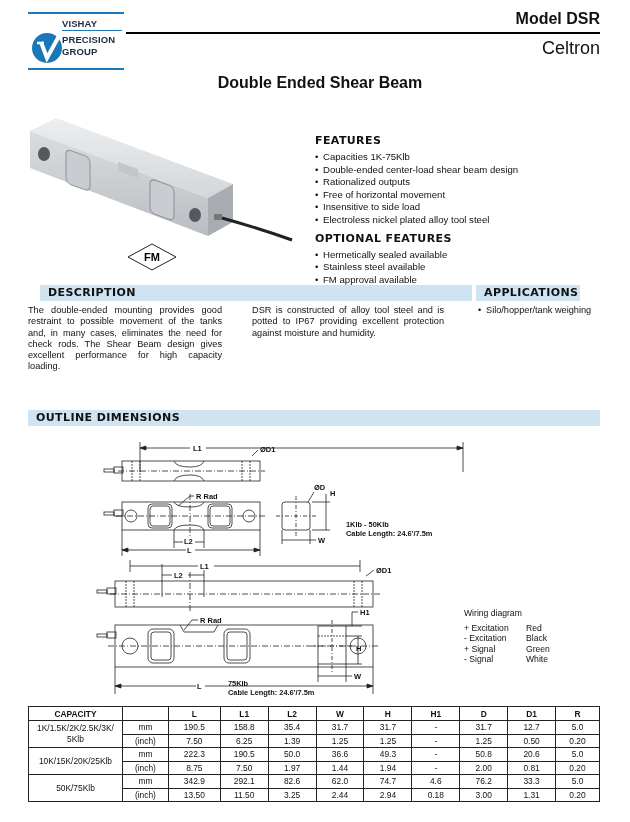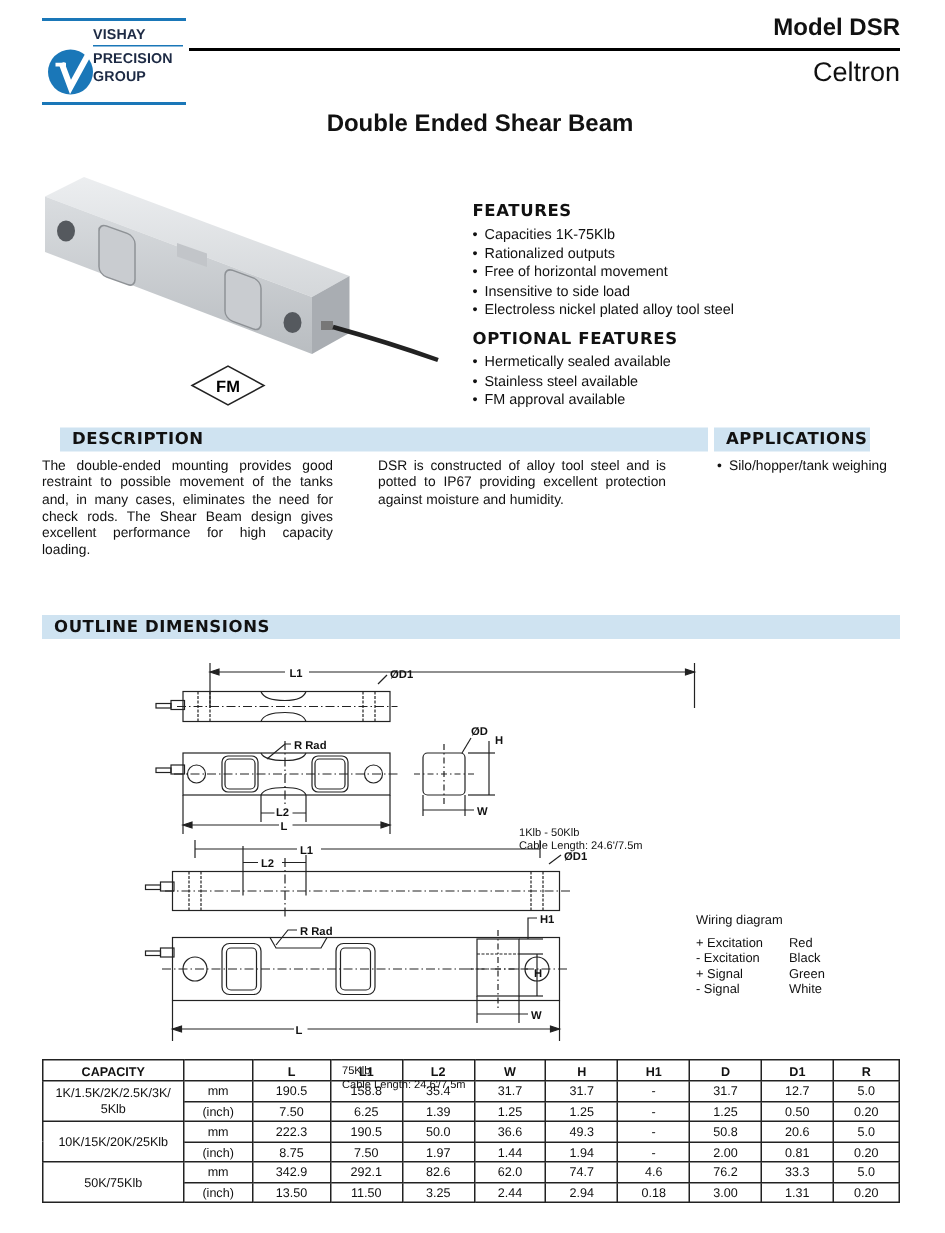--- a/index.html
+++ b/index.html
@@ -47,21 +47,21 @@
   .app-list { left: 478px; top: 305px; width: 120px; font-size: 9.2px; line-height: 11.3px; }
   .app-list li { list-style: none; position: relative; padding-left: 8px; }
   .app-list li::before { content: "•"; position: absolute; left: 0; }
 
   .outline-bar { left: 28px; top: 410px; width: 572px; }
 
   
   .drawing { left: 90px; top: 432px; width: 520px; height: 268px; }
   .dlabel { font-size: 7.5px; font-weight: bold; fill: #111; font-family: "Liberation Sans", sans-serif; }
 
-  .cap-note { font-size: 7.4px; font-weight: normal; line-height: 9px; margin-top: 30px; }
+  .cap-note { font-size: 7.4px; font-weight: bold; line-height: 9px; }
   .note1 { left: 346px; top: 520px; }
   .note2 { left: 228px; top: 679px; }
 
   .wiring { left: 464px; top: 608px; font-size: 8.6px; line-height: 10.6px; }
   .wiring .wt { margin-bottom: 4px; }
   .wiring .row { display: flex; }
   .wiring .row span:first-child { width: 62px; }
 
   
   .spec { left: 28px; top: 706px; width: 572px; border-collapse: collapse; font-size: 8.4px; }
@@ -122,20 +122,21 @@
   <g>
     <polygon points="100,141 124,128 148,141 124,154" fill="#fff" stroke="#222" stroke-width="1"></polygon>
     <text x="124" y="145" text-anchor="middle" font-size="11" font-weight="bold" font-family="Liberation Sans, sans-serif">FM</text>
   </g>
 </svg>
 
 <div class="abs features">
   <div class="h-section">FEATURES</div>
   <ul>
     <li>Capacities 1K-75Klb</li>
+    <li>Double-ended center-load shear beam design</li>
     <li>Rationalized outputs</li>
     <li>Free of horizontal movement</li>
     <li>Insensitive to side load</li>
     <li>Electroless nickel plated alloy tool steel</li>
   </ul>
   <div class="h-section">OPTIONAL FEATURES</div>
   <ul>
     <li>Hermetically sealed available</li>
     <li>Stainless steel available</li>
     <li>FM approval available</li>

